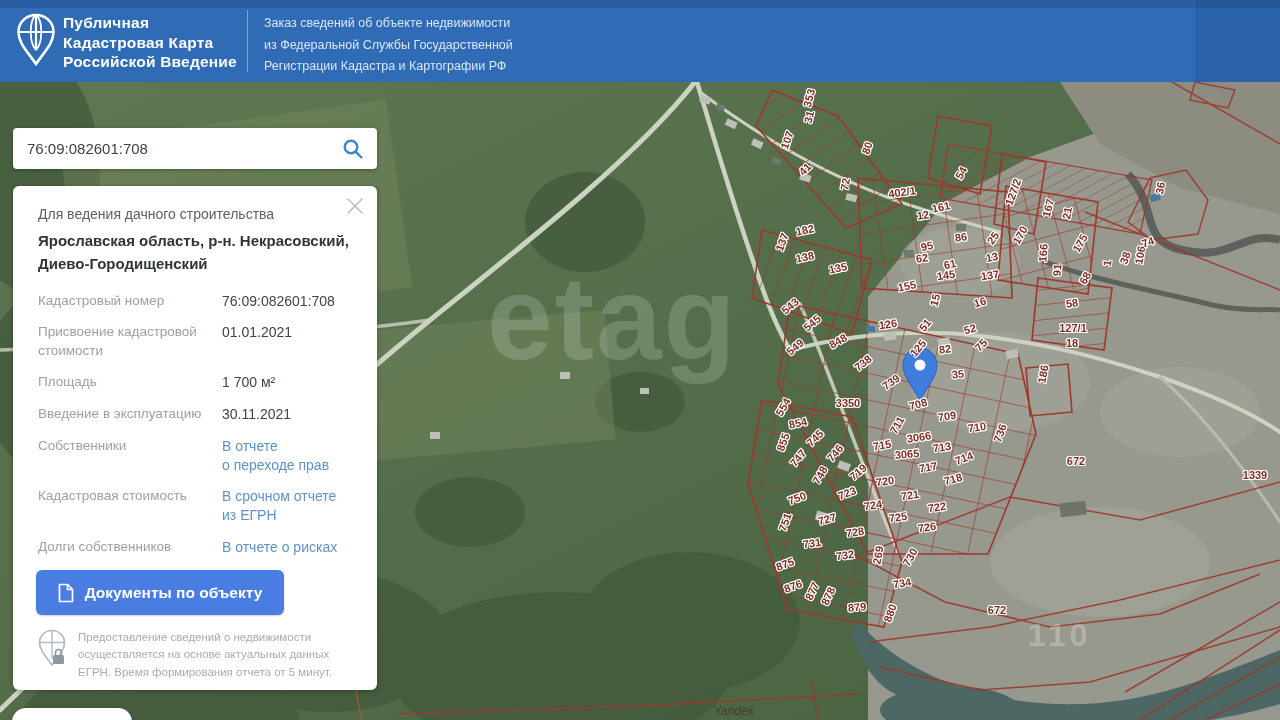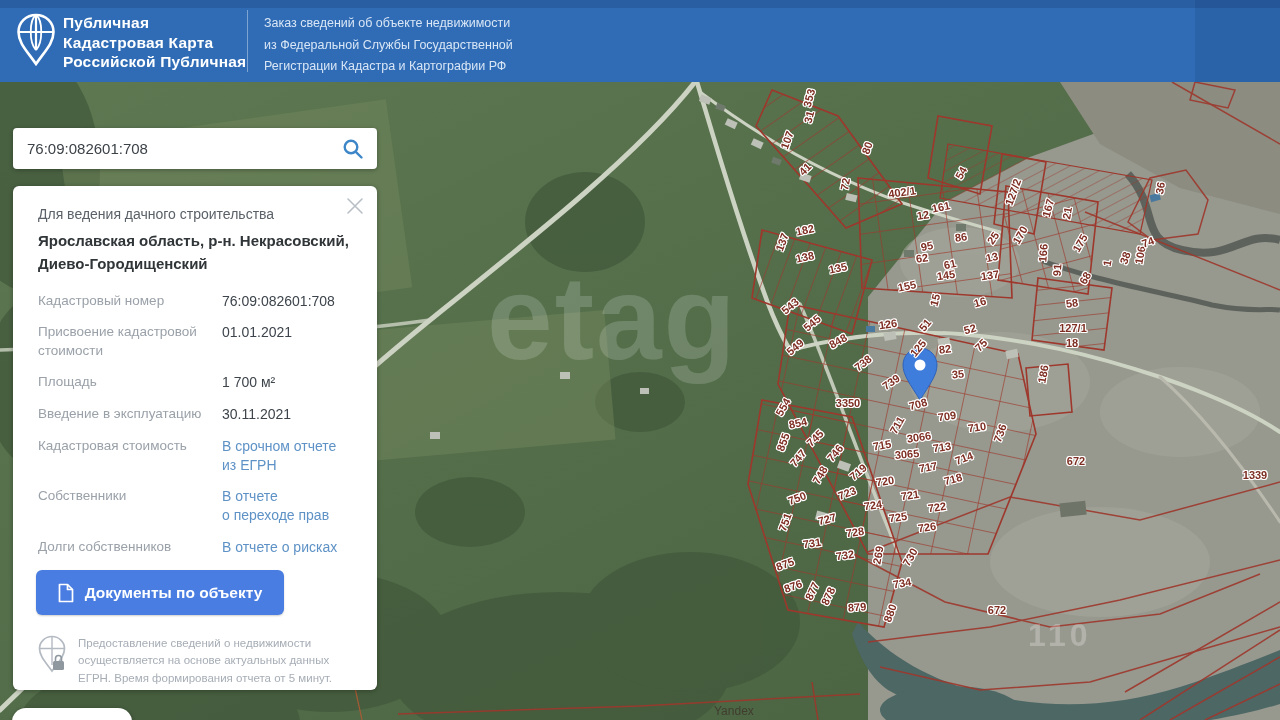--- a/index.html
+++ b/index.html
@@ -38,21 +38,21 @@
   .usage { font-size:14px; color:#5a6168; margin-top:0; }
   .address { font-size:15px; font-weight:700; color:#303538; line-height:1.55; margin-top:7px; width:316px; }
   .info-rows { margin-top:16px; }
   .info-row { display:flex; margin-bottom:13px; }
   .row-label { width:184px; flex:none; font-size:13.5px; color:#9aa1a9; line-height:1.35; padding-right:10px; }
   .row-value { flex:1; font-size:14px; color:#3d444b; line-height:1.35; white-space:pre-line; }
   .row-value.link { color:#5e92c6; cursor:pointer; }
   .docs-btn { margin-top:9px; margin-left:-2px; width:248px; height:45px; background:#4a7de1; border:none; border-radius:6px;
      color:#fff; font-family:"Liberation Sans",sans-serif; font-size:15.5px; font-weight:700; display:flex; align-items:center;
      justify-content:center; gap:11px; cursor:pointer; box-shadow:0 1px 2px rgba(0,0,0,.2); }
-  .note { display:flex; margin-top:20px; gap:12px; }
+  .note { display:flex; margin-top:14px; gap:12px; }
   .note-text { font-size:11.5px; color:#a6adb5; line-height:1.5; width:262px; }
 
   .bl-box { position:absolute; left:12px; top:708px; width:120px; height:40px; background:#fff; border-radius:14px;
      box-shadow:0 1px 4px rgba(0,0,0,.3); z-index:35; cursor:pointer; }
 </style>
 </head>
 <body>
 
 <div class="stage">
 
@@ -308,21 +308,21 @@
     <div class="shade-top"></div>
     <div class="shade-right"></div>
     <svg class="logo" width="40" height="54" viewBox="0 0 40 54">
       <path d="M20,2 C10,2 2.5,9.5 2.5,19 C2.5,30 11,38 20,51 C29,38 37.5,30 37.5,19 C37.5,9.5 30,2 20,2 Z" fill="none" stroke="#fff" stroke-width="2.6"></path>
       <path d="M3,19 H37 M20,2 V37" stroke="#fff" stroke-width="2.2" fill="none"></path>
       <path d="M20,2 C13,7 13,30 20,37 M20,2 C27,7 27,30 20,37" stroke="#fff" stroke-width="1.8" fill="none"></path>
     </svg>
     <div class="hdr-title">
       <div>Публичная</div>
       <div>Кадастровая Карта</div>
-      <div>Российской Публичная</div>
+      <div>Российской Введение</div>
     </div>
     <div class="hdr-divider"></div>
     <div class="hdr-info">
       <div>Заказ сведений об объекте недвижимости</div>
       <div>из Федеральной Службы Государственной</div>
       <div>Регистрации Кадастра и Картографии РФ</div>
     </div>
   </div>
 
   <div class="search-box">
@@ -350,28 +350,28 @@
         </div>
         <div class="info-row">
           <div class="row-label">Площадь</div>
           <div class="row-value">1 700 м²</div>
         </div>
         <div class="info-row">
           <div class="row-label">Введение в эксплуатацию</div>
           <div class="row-value">30.11.2021</div>
         </div>
         <div class="info-row">
+          <div class="row-label">Собственники</div>
+          <div class="row-value link">В отчете
+о переходе прав</div>
+        </div>
+        <div class="info-row">
           <div class="row-label">Кадастровая стоимость</div>
           <div class="row-value link">В срочном отчете
 из ЕГРН</div>
-        </div>
-        <div class="info-row">
-          <div class="row-label">Собственники</div>
-          <div class="row-value link">В отчете
-о переходе прав</div>
         </div>
         <div class="info-row">
           <div class="row-label">Долги собственников</div>
           <div class="row-value link">В отчете о рисках</div>
         </div>
       </div>
     <button class="docs-btn">
       <svg width="16" height="20" viewBox="0 0 16 20">
         <path d="M1.5,1.5 h8 l5,5 v12 h-13 z" fill="none" stroke="#fff" stroke-width="1.7" stroke-linejoin="round"></path>
         <path d="M9.5,1.5 v5 h5" fill="none" stroke="#fff" stroke-width="1.7" stroke-linejoin="round"></path>

